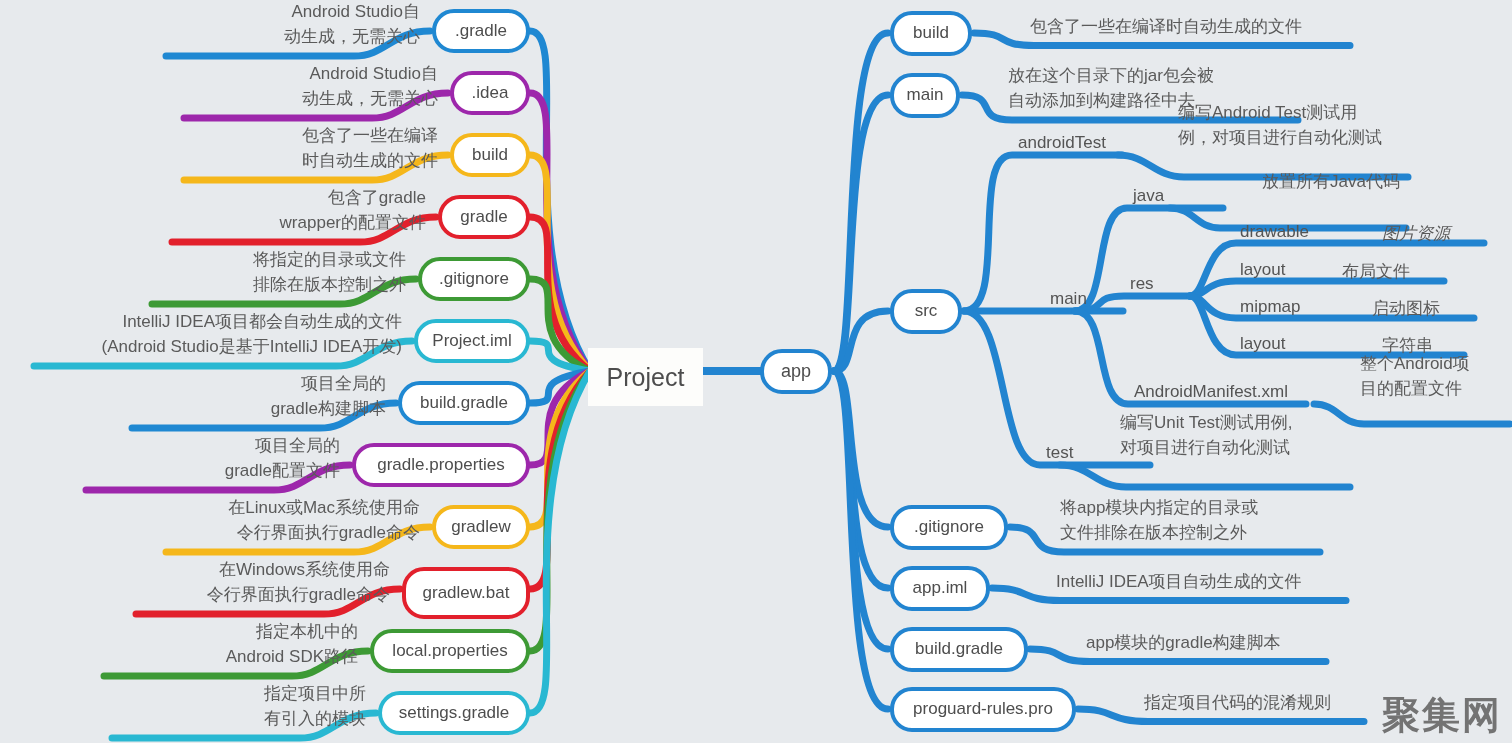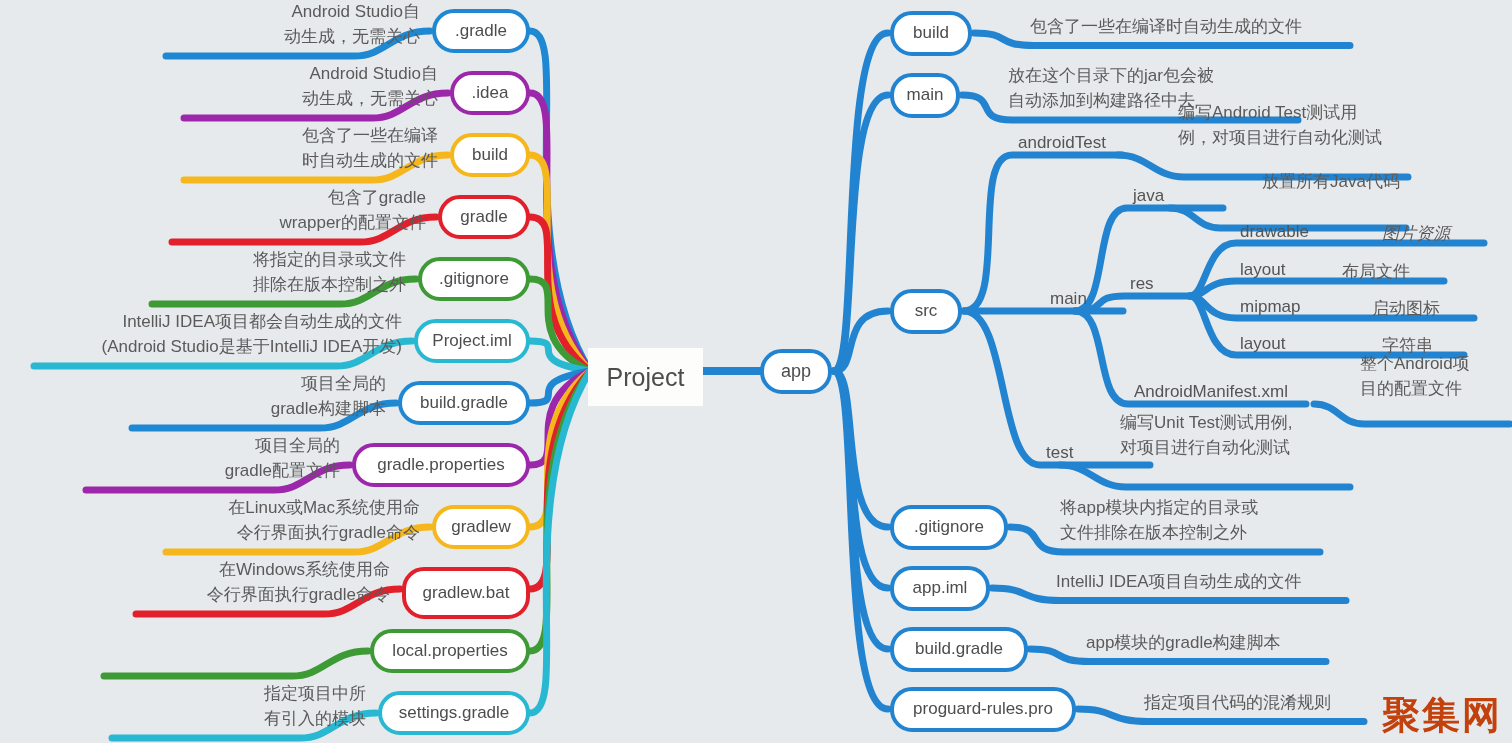--- a/index.html
+++ b/index.html
@@ -61,21 +61,21 @@
     font-size:17px;
     white-space:nowrap;
   }
 
   
   .wm{
     position:absolute;
     right:10px;bottom:2px;
     font-size:38px;
     font-weight:bold;
-    color:#c2410c;
+    color:#737373;
     letter-spacing:2px;
     font-family:"DejaVu Sans",sans-serif;
   }
 </style>
 </head>
 <body>
 
 <div id="stage">
 
   <svg id="wires" viewBox="0 0 1512 743" preserveAspectRatio="none">
@@ -173,20 +173,22 @@
       <div class="pill" style="left:352px;top:443px;width:178px;height:44px;border-color:#9d27ab;">gradle.properties</div>
       <div class="leaf r" style="left:90px;top:434px;width:250px;">项目全局的
 gradle配置文件</div>
       <div class="pill" style="left:432px;top:505px;width:98px;height:44px;border-color:#f5b71b;">gradlew</div>
       <div class="leaf r" style="left:170px;top:496px;width:250px;">在Linux或Mac系统使用命
 令行界面执行gradle命令</div>
       <div class="pill" style="left:402px;top:567px;width:128px;height:52px;border-color:#e2202c;">gradlew.bat</div>
       <div class="leaf r" style="left:140px;top:558px;width:250px;">在Windows系统使用命
 令行界面执行gradle命令</div>
       <div class="pill" style="left:370px;top:629px;width:160px;height:44px;border-color:#3d9a35;">local.properties</div>
+      <div class="leaf r" style="left:108px;top:620px;width:250px;">指定本机中的
+Android SDK路径</div>
       <div class="pill" style="left:378px;top:691px;width:152px;height:44px;border-color:#29b8d2;">settings.gradle</div>
       <div class="leaf r" style="left:116px;top:682px;width:250px;">指定项目中所
 有引入的模块</div>
     </div>
 
   <div class="lyr" id="right-layer">
       <div class="pill" style="left:890px;top:10.5px;width:82px;height:45px;border-color:#2284d0;">build</div>
       <div class="pill" style="left:890px;top:72.5px;width:70px;height:45px;border-color:#2284d0;">main</div>
       <div class="pill" style="left:890px;top:288.5px;width:72px;height:45px;border-color:#2284d0;">src</div>
       <div class="pill" style="left:890px;top:504.5px;width:118px;height:45px;border-color:#2284d0;">.gitignore</div>

